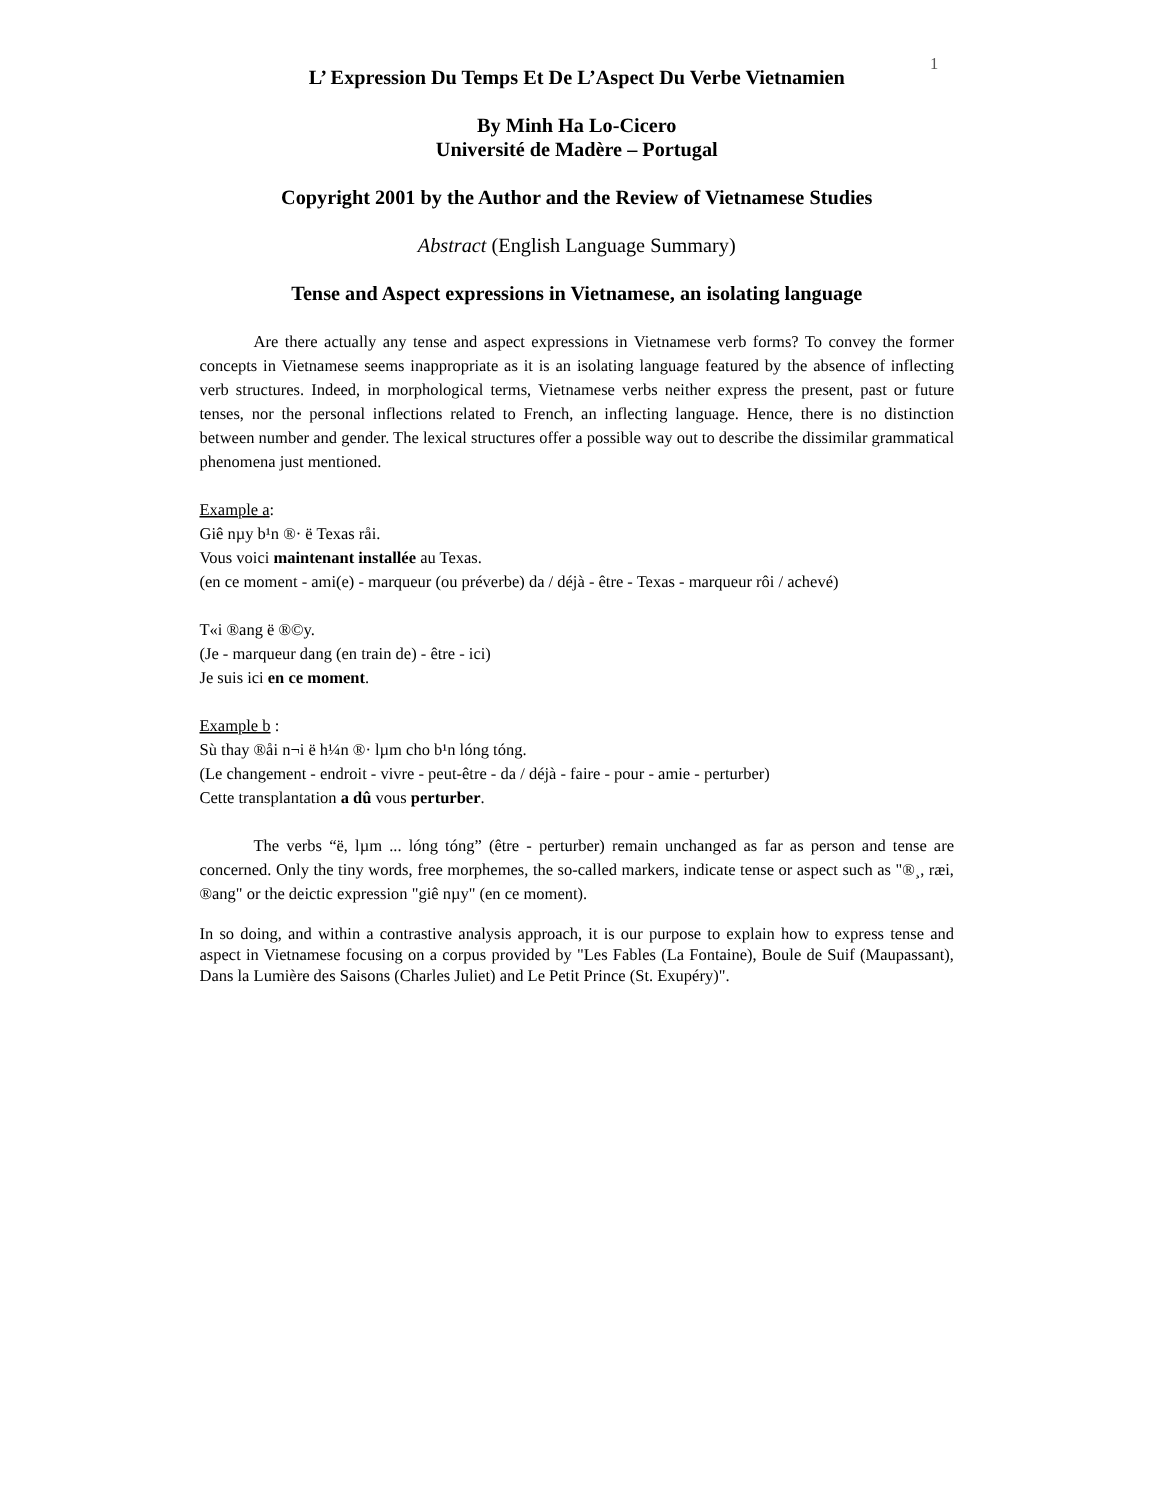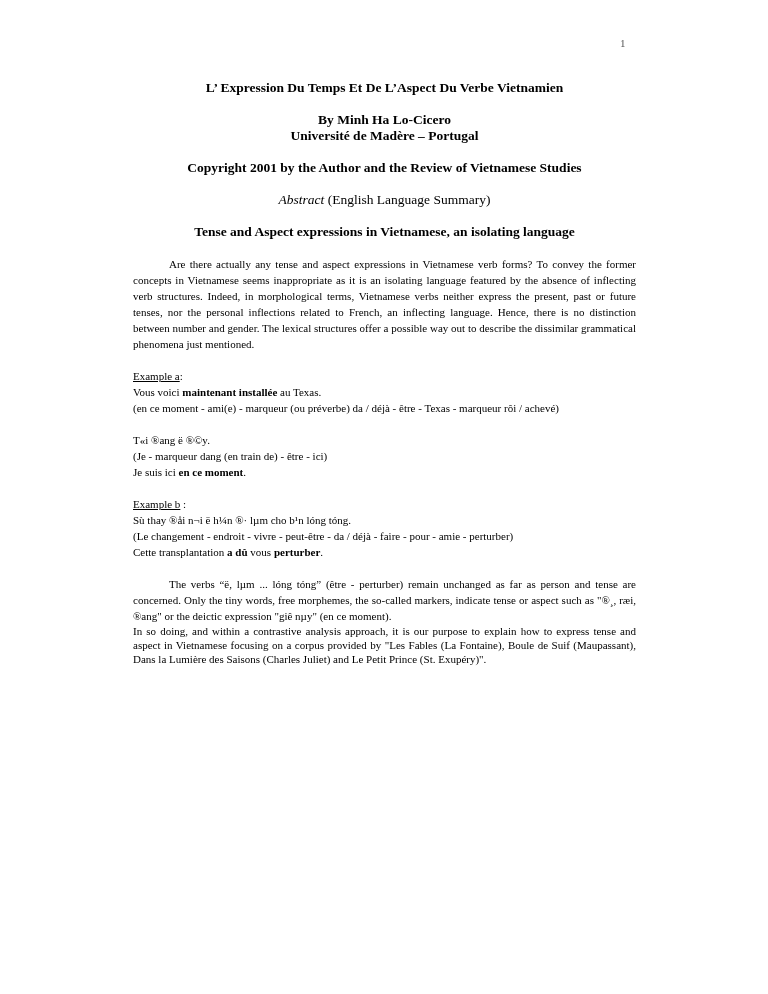--- a/index.html
+++ b/index.html
@@ -14,39 +14,39 @@
     overflow: hidden;
   }
   .page-number {
     position: absolute;
     top: 37px;
     left: 620px;
     font-size: 11px;
     color: #555555;
   }
   .content {
-    padding: 80px 132px 0 133px;
+    padding: 44px 132px 0 133px;
   }
   .hline {
     text-align: center;
     font-size: 13.5px;
     line-height: 16px;
     margin-bottom: 16px;
   }
   .bold { font-weight: bold; }
   .italic { font-style: italic; }
   .underline { text-decoration: underline; }
   .par {
     font-size: 11px;
     line-height: 16px;
     margin-bottom: 16px;
   }
   .justify { text-align: justify; }
   .indent { text-indent: 36px; }
-  .no-gap { margin-bottom: 0; }
+  .no-gap { margin-bottom: 12px; }
   .small-par {
     font-size: 11px;
     line-height: 14px;
     text-align: justify;
     margin-bottom: 0;
   }
   b { font-weight: bold; }
 </style>
 </head>
 <body>
@@ -68,20 +68,21 @@
 
 
     <div class="hline"><span class="italic">Abstract</span><span> (English Language Summary)</span></div>
 
     <div class="hline bold">Tense and Aspect expressions in Vietnamese, an isolating language</div>
 
     <p class="par justify indent">Are there actually any tense and aspect expressions in Vietnamese verb forms? To convey the former concepts in Vietnamese seems inappropriate as it is an isolating language featured by the absence of inflecting verb structures. Indeed, in morphological terms, Vietnamese verbs neither express the present, past or future tenses, nor the personal inflections related to French, an inflecting language. Hence, there is no distinction between number and gender. The lexical structures offer a possible way out to describe the dissimilar grammatical phenomena just mentioned.</p>
 
     <div class="par">
       <div><span class="underline">Example a</span><span>:</span></div>
+      <div>Giê nµy b¹n ®· ë Texas råi.</div>
       <div><span>Vous voici </span><b>maintenant installée</b><span> au Texas.</span></div>
       <div>(en ce moment - ami(e) - marqueur (ou préverbe) da / déjà - être - Texas - marqueur rôi / achevé)</div>
     </div>
 
     <div class="par">
       <div>T«i ®ang ë ®©y.</div>
       <div>(Je - marqueur dang (en train de) - être - ici)</div>
       <div><span>Je suis ici </span><b>en ce moment</b><span>.</span></div>
     </div>
 

